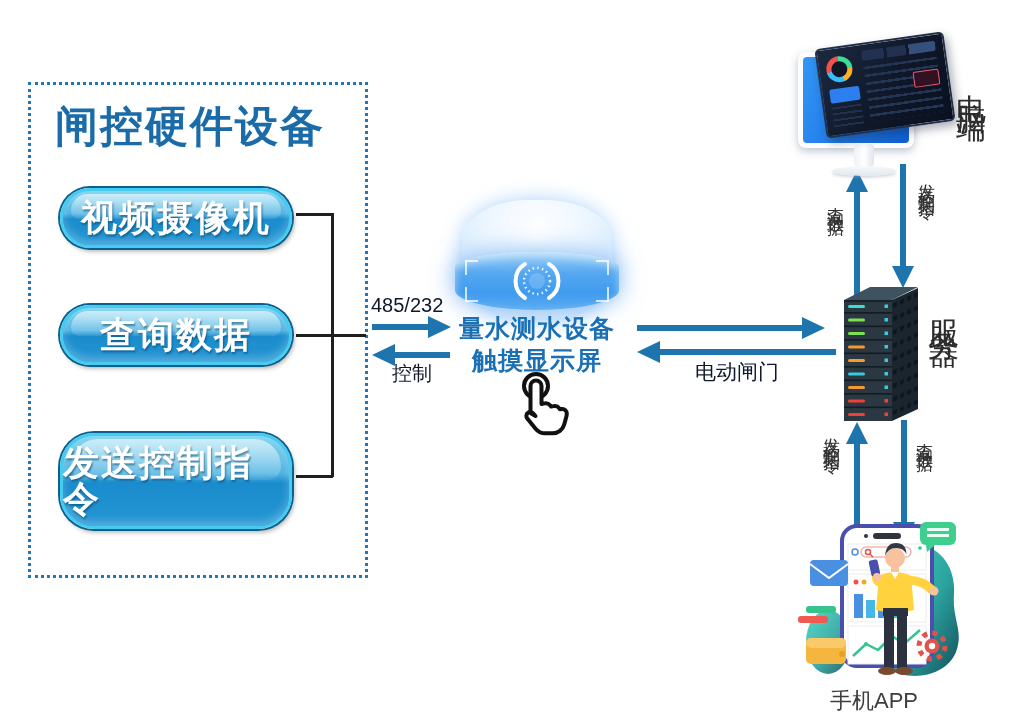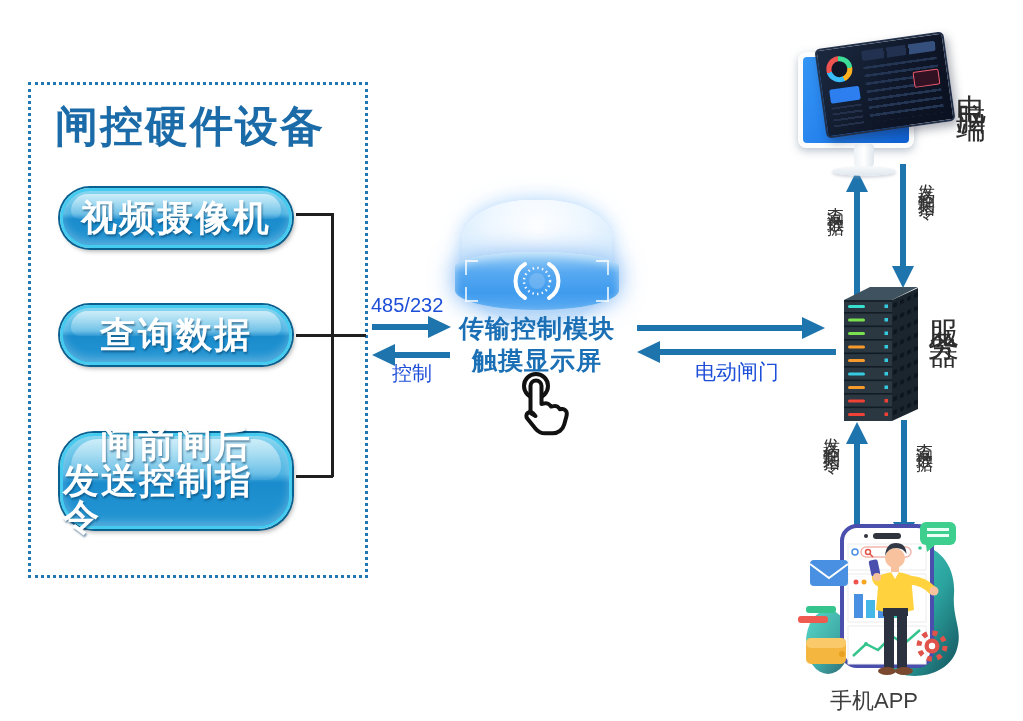--- a/index.html
+++ b/index.html
@@ -29,21 +29,21 @@
 
   
   .hline{position:absolute;height:6px;background:#1e74ad;z-index:1;}
   .vlineA{position:absolute;width:6px;background:#1e74ad;z-index:1;}
   .tri{position:absolute;width:0;height:0;z-index:1;}
   .tri-r{border-top:11px solid transparent;border-bottom:11px solid transparent;border-left:23px solid #1e74ad;}
   .tri-l{border-top:11px solid transparent;border-bottom:11px solid transparent;border-right:23px solid #1e74ad;}
   .tri-u{border-left:11px solid transparent;border-right:11px solid transparent;border-bottom:22px solid #1e74ad;}
   .tri-d{border-left:11px solid transparent;border-right:11px solid transparent;border-top:22px solid #1e74ad;}
 
-  .alabel{position:absolute;color:#1d4ed8;font-size:20px;z-index:3;}
+  .alabel{position:absolute;color:#0f172a;font-size:20px;z-index:3;}
   .alabel.center{text-align:center;}
   .vlabel{position:absolute;writing-mode:vertical-rl;text-orientation:upright;
           color:#333;font-size:17px;letter-spacing:4px;z-index:3;}
   .vnode{position:absolute;writing-mode:vertical-rl;text-orientation:upright;
          color:#2d2d2d;font-size:30px;letter-spacing:9px;z-index:3;}
 
   
   .module-base{position:absolute;left:462px;top:200px;width:150px;height:118px;
         background:radial-gradient(ellipse at 50% 28%,#ffffff 0%,#eef7ff 45%,#d9edfc 80%,#cfe6fa 100%);
         border-radius:46% 46% 42% 42% / 34% 34% 46% 46%;
@@ -104,21 +104,20 @@
   <div class="left-box"></div>
   <div class="panel-title">闸控硬件设备</div>
 
   <div class="pill" style="left:60px;top:188px;height:54px">
     <span>视频摄像机</span>
   </div>
   <div class="pill" style="left:60px;top:305px;height:54px">
     <span>查询数据</span>
   </div>
   <div class="pill" style="left:60px;top:433px;height:90px">
-    <span>闸前闸后</span>
     <span>发送控制指令</span>
   </div>
 
   <div class="bline" style="left:296px;top:213px;width:37px;height:3px"></div>
   <div class="bline" style="left:296px;top:334px;width:70px;height:3px"></div>
   <div class="bline" style="left:296px;top:475px;width:37px;height:3px"></div>
   <div class="bline" style="left:331px;top:213px;width:3px;height:264px"></div>
 
   <div class="hline" style="left:372px;top:324px;width:56px"></div>
   <div class="tri tri-r" style="left:428px;top:316px"></div>
@@ -140,21 +139,21 @@
     <div class="cm bl"></div>
     <div class="cm br"></div>
     <svg class="dial" width="76" height="50" viewBox="0 0 76 50">
       <path d="M26 8 a20 20 0 0 0 0 34" stroke="#ffffff" stroke-width="4" fill="none" stroke-linecap="round"></path>
       <path d="M50 8 a20 20 0 0 1 0 34" stroke="#ffffff" stroke-width="4" fill="none" stroke-linecap="round"></path>
       <circle cx="38" cy="25" r="13" fill="none" stroke="rgba(255,255,255,.9)" stroke-width="2.5" stroke-dasharray="1.5 3.2"></circle>
       <circle cx="38" cy="25" r="8" fill="rgba(255,255,255,.18)"></circle>
     </svg>
   </div>
   <div class="module-label">
-    <div>传输控制模块</div>
+    <div>量水测水设备</div>
     <div>触摸显示屏</div>
   </div>
   <svg class="hand-icon" width="64" height="72" viewBox="0 0 64 72">
     <circle cx="28" cy="15" r="12" fill="none" stroke="#111" stroke-width="4"></circle>
     <circle cx="28" cy="15" r="5.5" fill="#111"></circle>
     <path d="M22.5 42 V15 a5.5 5.5 0 0 1 11 0 v18 l3.2-.6 c2-.4 4 .3 5.3 1.8 l1.2 1.4 2.6-.5 c2-.4 4.1.4 5.3 2.1 l.8 1.1 2-.2 c2.6-.3 4.9 1.7 4.9 4.3 0 1-.1 2-.4 3 l-2.2 8.1 c-1.4 5.2-6.1 8.8-11.5 8.8 h-7.6 c-3.6 0-7-1.6-9.3-4.4 l-8.5-10.4 c-1.4-1.7-1.2-4.2.5-5.6 1.5-1.3 3.7-1.2 5.1.2 l2.6 2.9 z" fill="#ffffff" stroke="#111" stroke-width="4" stroke-linejoin="round"></path>
   </svg>
 
   <div class="pc">
     <div class="pc-back">

